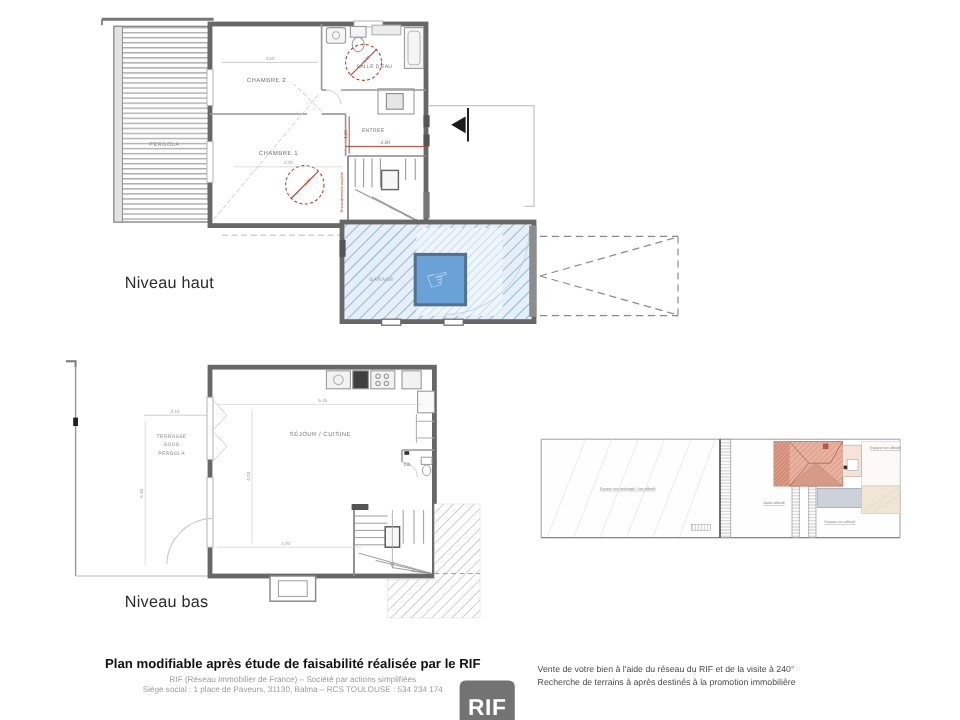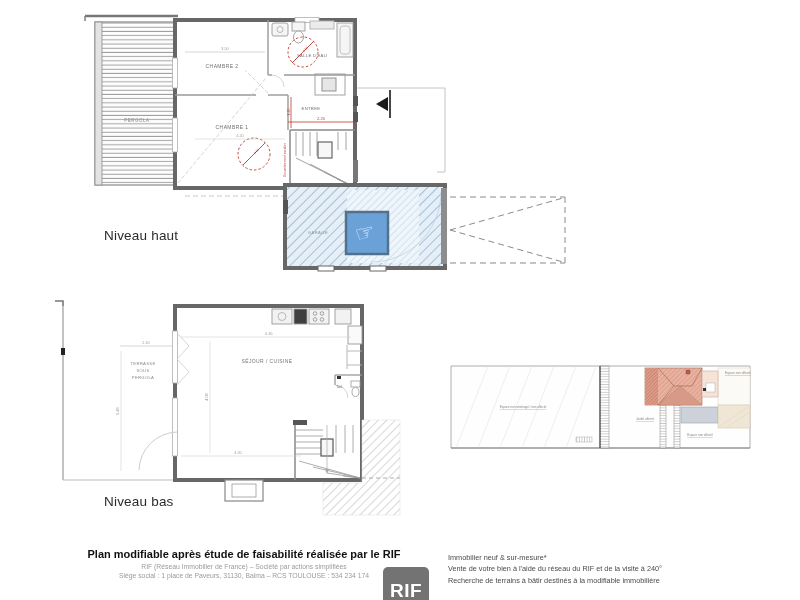--- a/index.html
+++ b/index.html
@@ -325,16 +325,15 @@
   <div class="l1">Plan modifiable après étude de faisabilité réalisée par le RIF</div>
   <div class="l2">RIF (Réseau Immobilier de France) – Société par actions simplifiées</div>
   <div class="l3">Siège social : 1 place de Paveurs, 31130, Balma – RCS TOULOUSE : 534 234 174</div>
 </div>
 
 <div class="rif-logo">
   <span>RIF</span>
 </div>
 
 <div class="footer-right">
-  <div>Immobilier neuf &amp; sur-mesure*</div>
   <div>Vente de votre bien à l'aide du réseau du RIF et de la visite à 240°</div>
-  <div>Recherche de terrains à bâtir destinés à la modifiable immobilière</div>
+  <div>Recherche de terrains à après destinés à la promotion immobilière</div>
 </div>
 
 </body></html>

